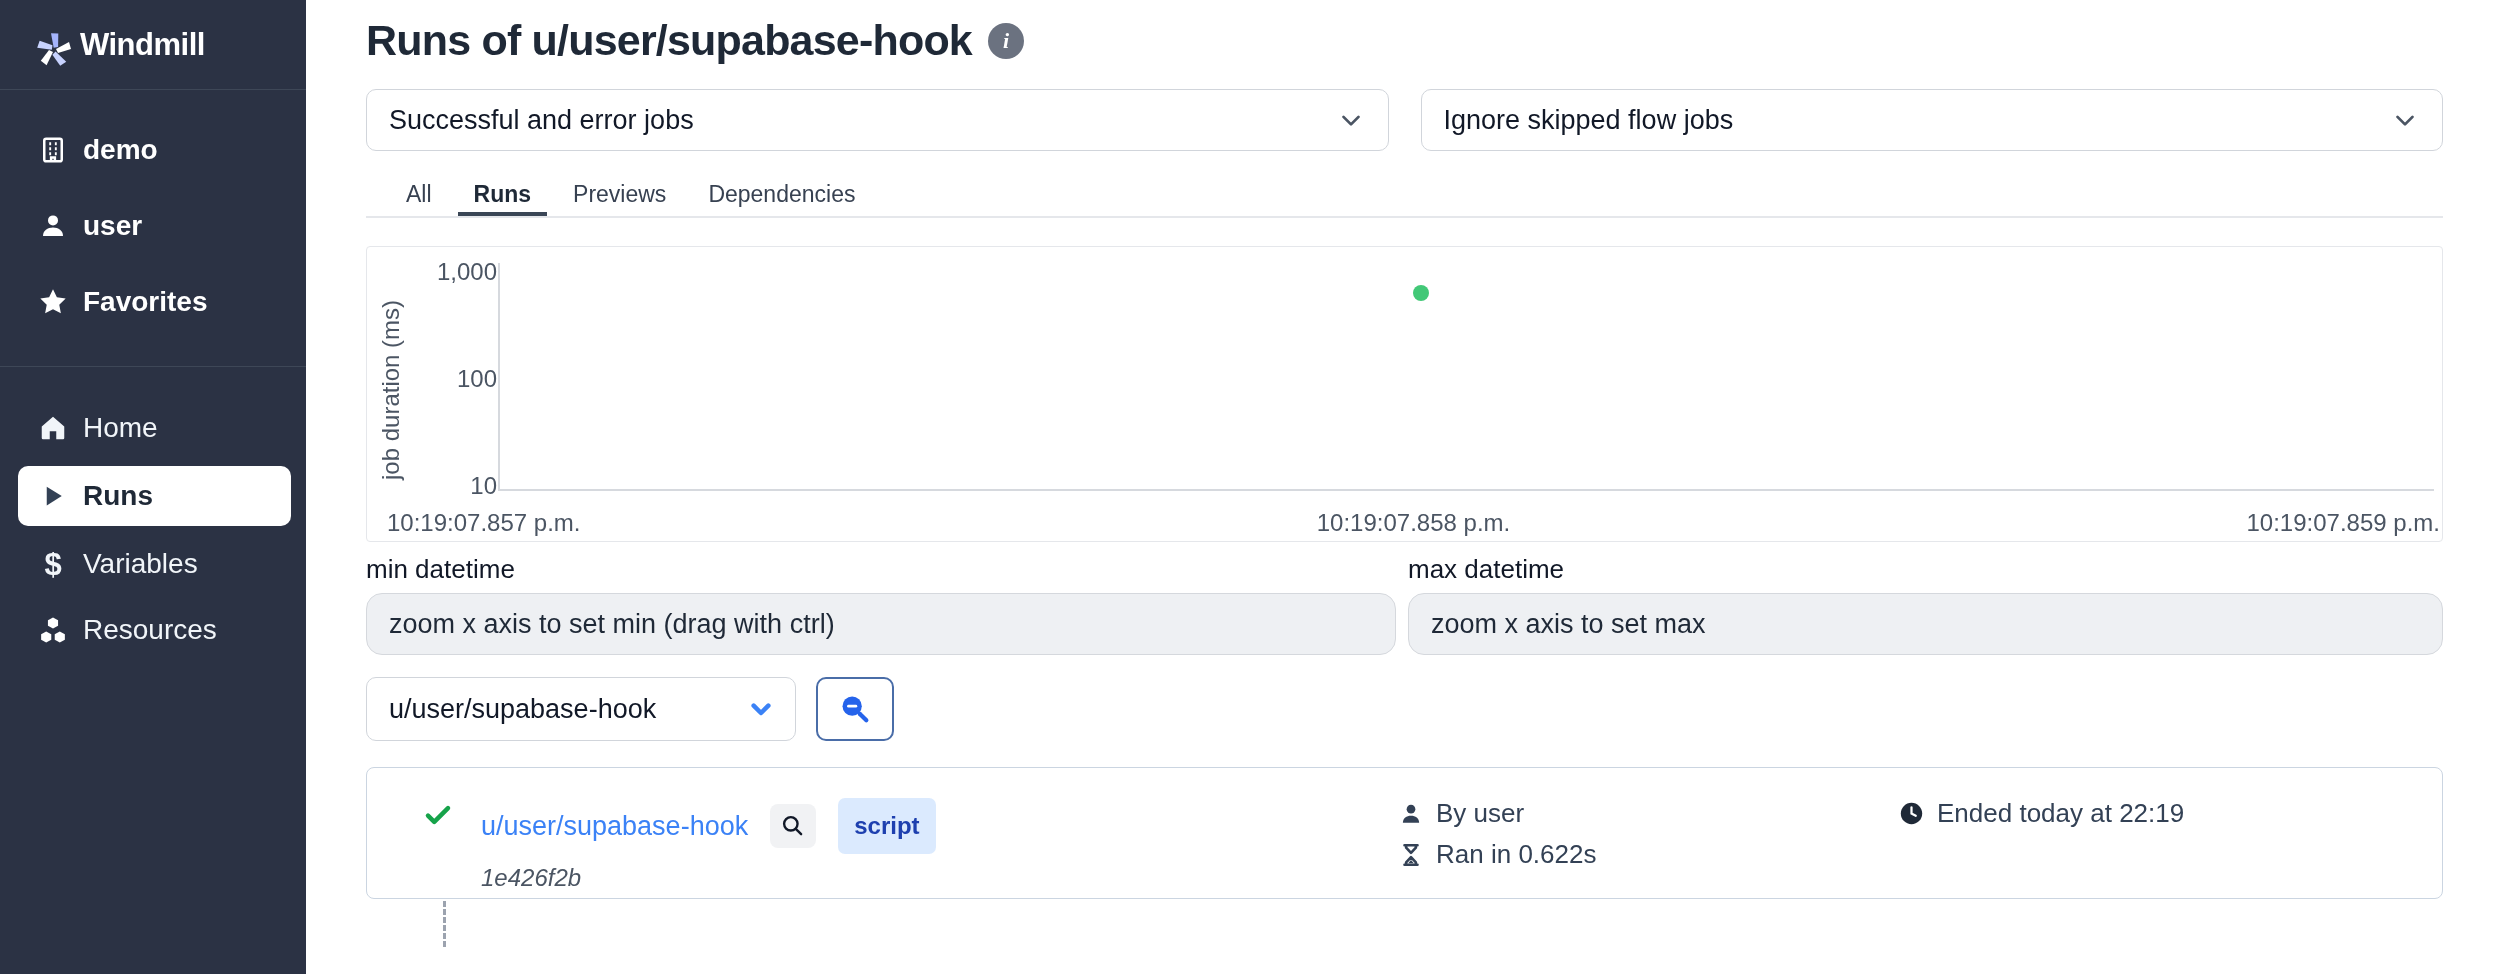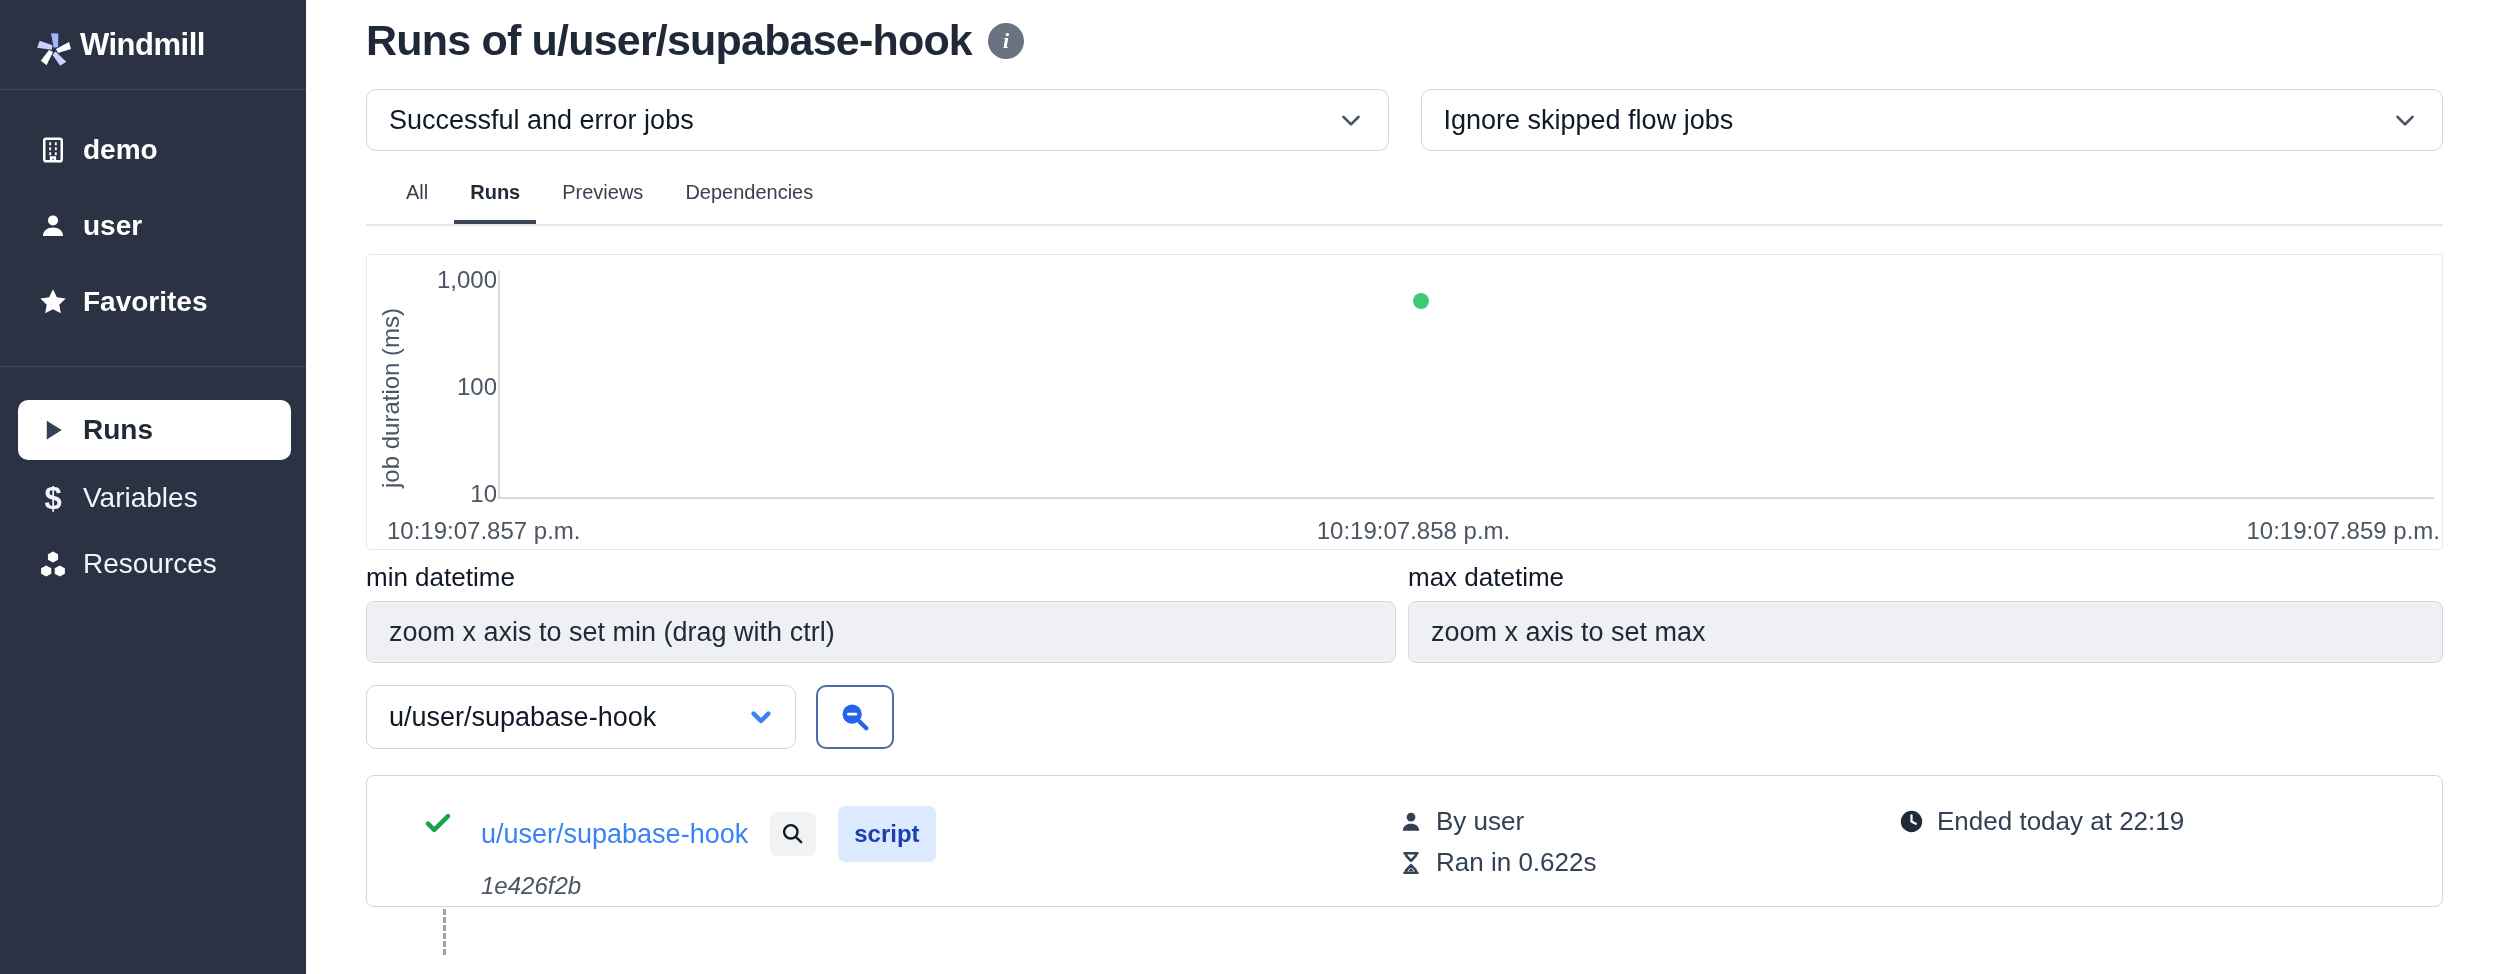--- a/index.html
+++ b/index.html
@@ -21,36 +21,36 @@
   
   .main { flex:1; padding:0 57px 0 60px; display:flex; flex-direction:column; }
   .title-row { margin-top:16px; display:flex; align-items:center; gap:16px; }
   .page-title { font-size:43px; font-weight:800; letter-spacing:-0.8px; color:#1f2937; }
   .info-icon { width:36px; height:36px; border-radius:50%; background:#6b7280; color:#fff; display:grid; place-items:center; font-size:22px; font-weight:700; font-style:italic; font-family:"Liberation Serif", serif; cursor:pointer; }
 
   .filters-row { margin-top:24px; display:flex; gap:32px; }
   .select-box { flex:1; height:62px; border:1px solid #d1d5db; border-radius:10px; background:#fff; display:flex; align-items:center; justify-content:space-between; padding:0 22px; font-size:27px; color:#111827; cursor:pointer; }
 
   .tabs-row { margin-top:24px; display:flex; gap:10px; padding-left:24px; border-bottom:2px solid #e5e7eb; }
-  .tab { padding:6px 16px 20px; font-size:20px; color:#374151; cursor:pointer; }
+  .tab { padding:6px 16px 8px; font-size:23px; color:#374151; cursor:pointer; }
   .tab.active { color:#1f2937; font-weight:700; box-shadow:inset 0 -4px 0 #3a4656; }
 
   
   .chart-card { margin-top:28px; height:296px; border:1px solid #e5e7eb; border-radius:4px; position:relative; flex:none; }
   .chart-ylabel { position:absolute; left:10px; top:28px; height:230px; writing-mode:vertical-rl; transform:rotate(180deg); font-size:24px; color:#4b5563; text-align:center; }
   .ytick { position:absolute; width:80px; text-align:right; font-size:24px; color:#4b5563; left:50px; }
   .plot-area { position:absolute; left:131px; top:16px; right:8px; bottom:50px; border-left:2px solid #d6d9de; border-bottom:2px solid #d6d9de; cursor:crosshair; }
   .dot { position:absolute; width:16px; height:16px; border-radius:50%; background:#42c877; cursor:pointer; }
   .xlabels { position:absolute; left:20px; right:2px; bottom:4px; display:flex; justify-content:space-between; font-size:24px; color:#4b5563; }
 
   .dt-row { margin-top:12px; display:flex; gap:12px; }
   .dt-col-min { width:1030px; flex:none; }
   .dt-col-max { flex:1; }
   .dt-label { font-size:26px; color:#111827; margin-bottom:8px; }
-  .dt-input { width:100%; height:62px; background:#eef0f3; border:1px solid #d5d8dd; border-radius:8px; padding:0 22px; font-size:27px; font-family:inherit; color:#1f2937; }
+  .dt-input { width:100%; height:62px; background:#eef0f3; border:1px solid #d5d8dd; border-radius:16px; padding:0 22px; font-size:27px; font-family:inherit; color:#1f2937; }
   .dt-input::placeholder { color:#1f2937; opacity:1; }
 
   .picker-row { margin-top:22px; display:flex; gap:20px; align-items:center; }
   .path-select { width:430px; height:64px; border:1px solid #d1d5db; border-radius:10px; display:flex; align-items:center; justify-content:space-between; padding:0 18px 0 22px; font-size:27px; color:#111827; cursor:pointer; }
   .zoom-btn { width:78px; height:64px; border:2px solid #4a6da8; border-radius:10px; background:#fff; display:grid; place-items:center; cursor:pointer; }
 
   
   .runs-card { margin-top:26px; border:1px solid #cbd5e1; border-radius:8px; height:132px; display:flex; align-items:flex-start; padding:30px 40px 0 56px; cursor:pointer; }
   .run-left { width:975px; flex:none; display:flex; align-items:flex-start; }
   .run-check { width:32px; margin-top:2px; margin-right:26px; flex:none; }
@@ -107,20 +107,28 @@
       <span class="side-icon">
         <svg width="32" height="32" viewBox="0 0 24 24" fill="#fff">
           <path d="M12 2.5l2.9 6 6.6.9-4.8 4.6 1.2 6.5L12 17.4 6.1 20.5l1.2-6.5L2.5 9.4l6.6-.9z"></path>
         </svg>
       </span>
       <span>Favorites</span>
     </div>
   </div>
 
   <nav class="nav-section">
+    <div class="nav-item">
+      <span class="side-icon">
+        <svg width="30" height="30" viewBox="0 0 24 24" fill="currentColor">
+          <path d="M3 10.8L12 3l9 7.8V20a1 1 0 0 1-1 1h-5.4v-6.4H9.4V21H4a1 1 0 0 1-1-1z"></path>
+        </svg>
+      </span>
+      <span>Home</span>
+    </div>
     <div class="nav-item active">
       <span class="side-icon">
         <svg width="30" height="30" viewBox="0 0 24 24" fill="#334155">
           <path d="M7 4.5l12 7.5-12 7.5z"></path>
         </svg>
       </span>
       <span>Runs</span>
     </div>
     <div class="nav-item">
       <span class="side-icon dollar-glyph">$</span>

